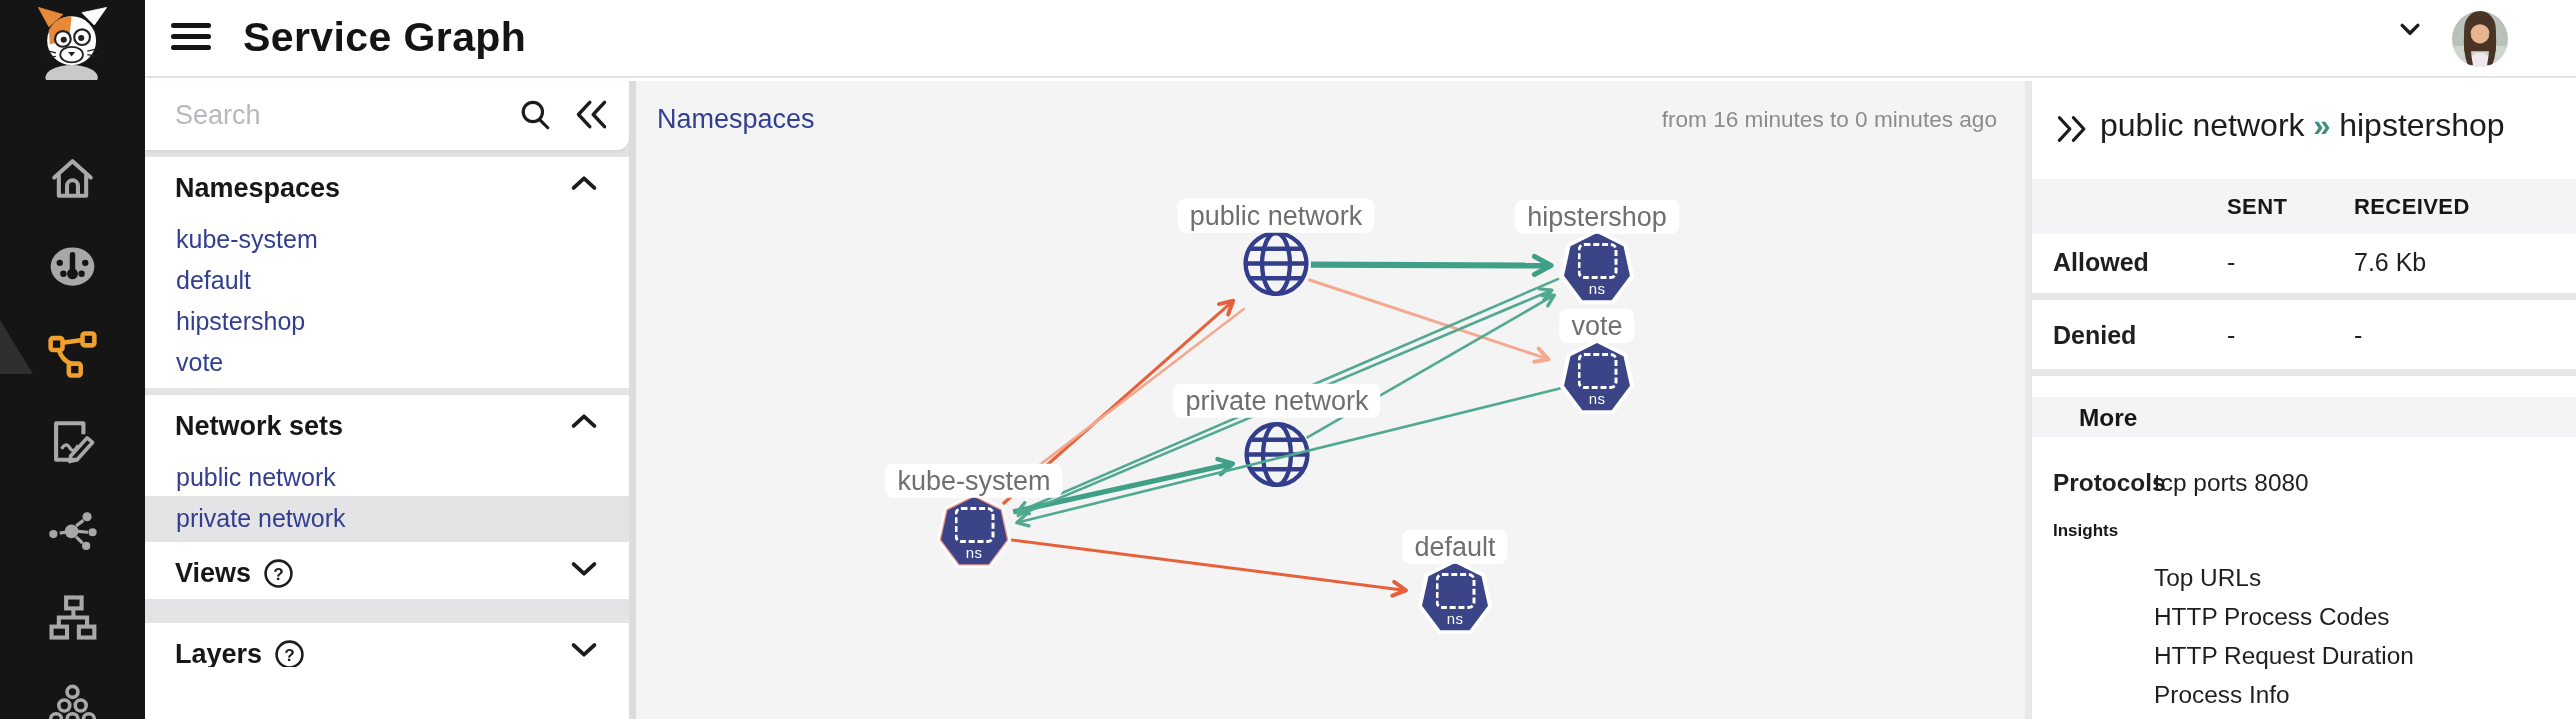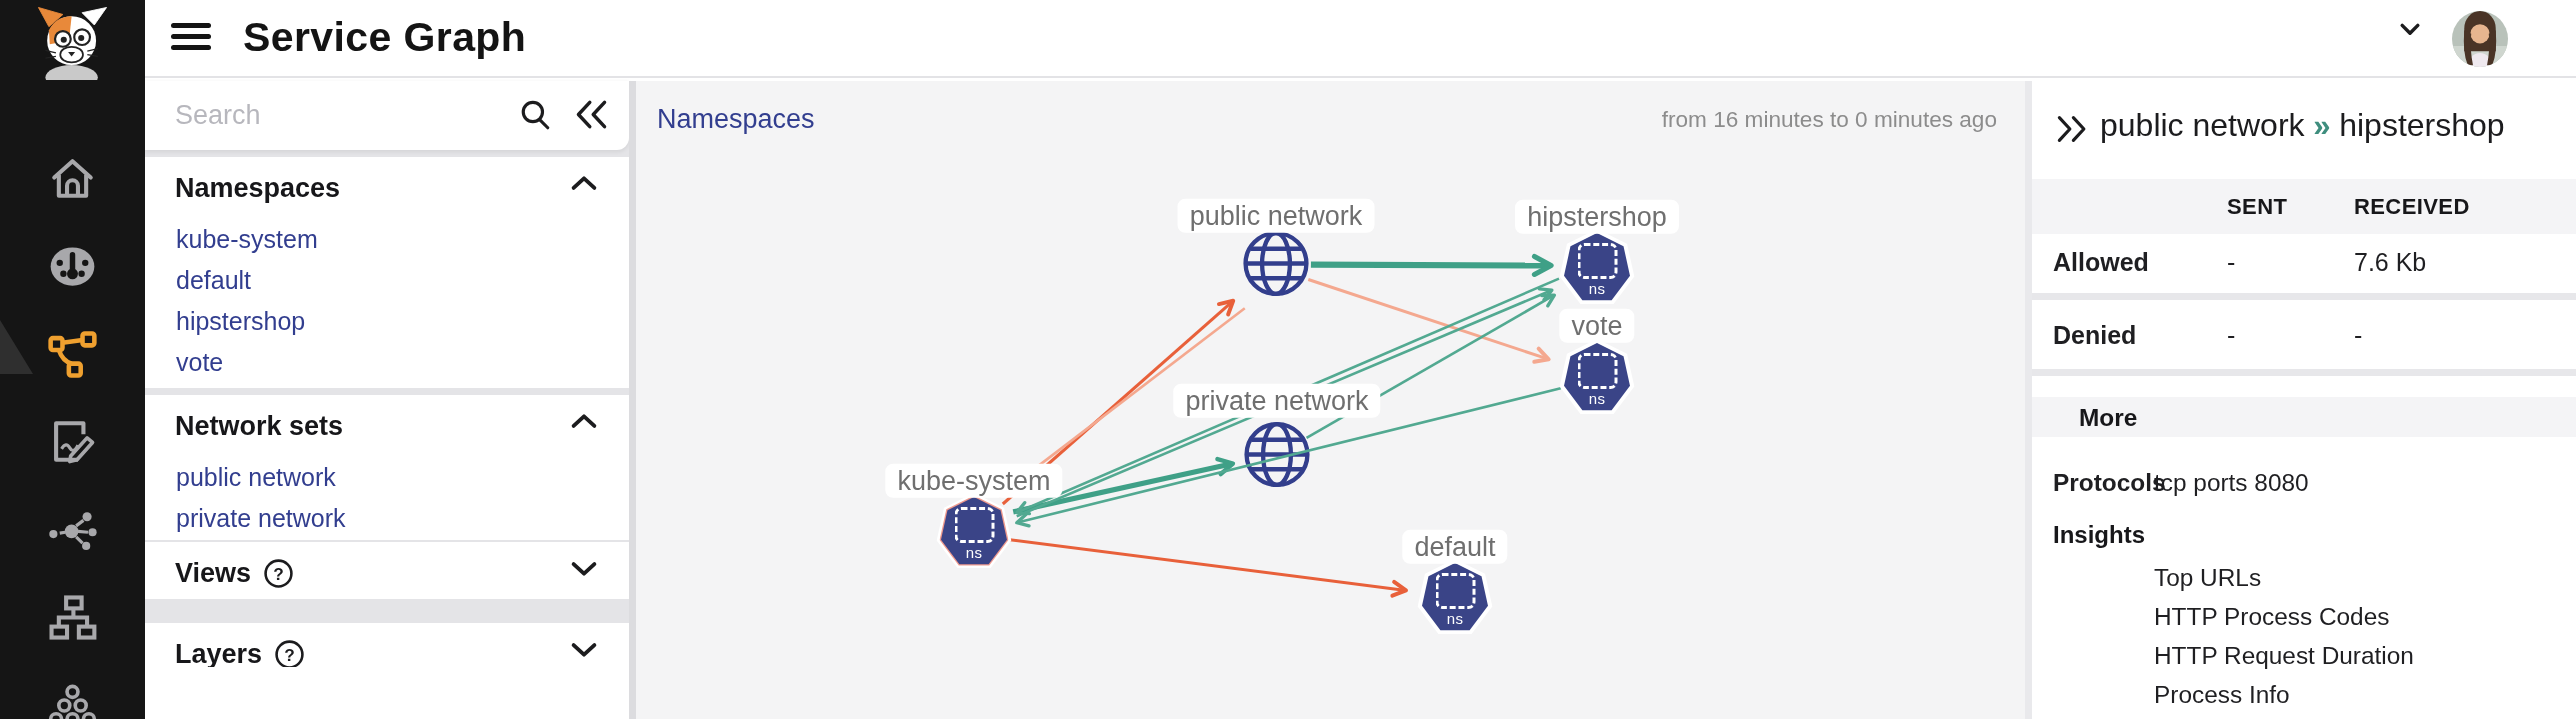--- a/index.html
+++ b/index.html
@@ -64,21 +64,21 @@
   .trow .rlabel { position:absolute; left:21px; font-weight:700; }
   .trow .rsent { position:absolute; left:195px; }
   .trow .rreceived { position:absolute; left:322px; }
   .hdiv { position:absolute; left:0; width:544px; height:7px; background:#e7e7ea; }
   .more-band { top:316px; height:40px; }
   .more-band span { position:absolute; left:47px; top:7px; font-size:24.4px; font-weight:700; color:#17171a; }
   .kv { position:absolute; left:0; width:544px; font-size:24.4px; color:#1f1f22; }
   .kv .klabel { position:absolute; left:21px; font-weight:700; }
   .kv .kval { position:absolute; left:122px; }
   .insight-item { position:absolute; left:122px; font-size:24.4px; color:#1f1f22; white-space:nowrap;margin-top:43px; }
-  .insights-label { position:absolute; left:21px; font-size:24px; font-weight:700; color:#17171a; }
+  .insights-label { position:absolute; left:21px; font-size:17px; font-weight:700; color:#17171a; }
 </style>
 </head>
 <body>
 
 <aside class="rail">
   <div class="logo">
     <svg viewBox="0 0 134 88">
       <ellipse cx="66" cy="84" rx="30" ry="14" fill="#c9c9c9"></ellipse>
       <path d="M40,26 L28,4 L56,12 Z" fill="#e8893a" stroke="#e8893a"></path>
       <path d="M92,24 L106,4 L78,10 Z" fill="#fff" stroke="#fff"></path>
@@ -205,21 +205,21 @@
           <span>Namespaces</span>
         </div>
         <span class="sec-chev" style="top: 17.4px;"><svg width="30" height="19" viewBox="0 0 34 22">
             <path d="M5,16 L17,5 L29,16" fill="none" stroke="#1c1c1e" stroke-width="4.5" stroke-linecap="round" stroke-linejoin="round"></path>
           </svg></span>
         <div class="side-item" style="top: 68px;">kube-system</div>
         <div class="side-item" style="top: 109px;">default</div>
         <div class="side-item" style="top: 150px;">hipstershop</div>
         <div class="side-item" style="top: 191px;">vote</div>
       </div>
-      <div class="card" style="top: 314px; height: 145px;">
+      <div class="card" style="top: 314px; height: 101px;">
         <div class="sec-head" style="top: 15.7px;">
           <span>Network sets</span>
         </div>
         <span class="sec-chev" style="top: 17.4px;"><svg width="30" height="19" viewBox="0 0 34 22">
             <path d="M5,16 L17,5 L29,16" fill="none" stroke="#1c1c1e" stroke-width="4.5" stroke-linecap="round" stroke-linejoin="round"></path>
           </svg></span>
         <div class="side-item" style="top: 68px;">public network</div>
         <div class="side-item" style="top: 109px;">private network</div>
       </div>
       <div class="card" style="top: 461px; height: 57px;">

